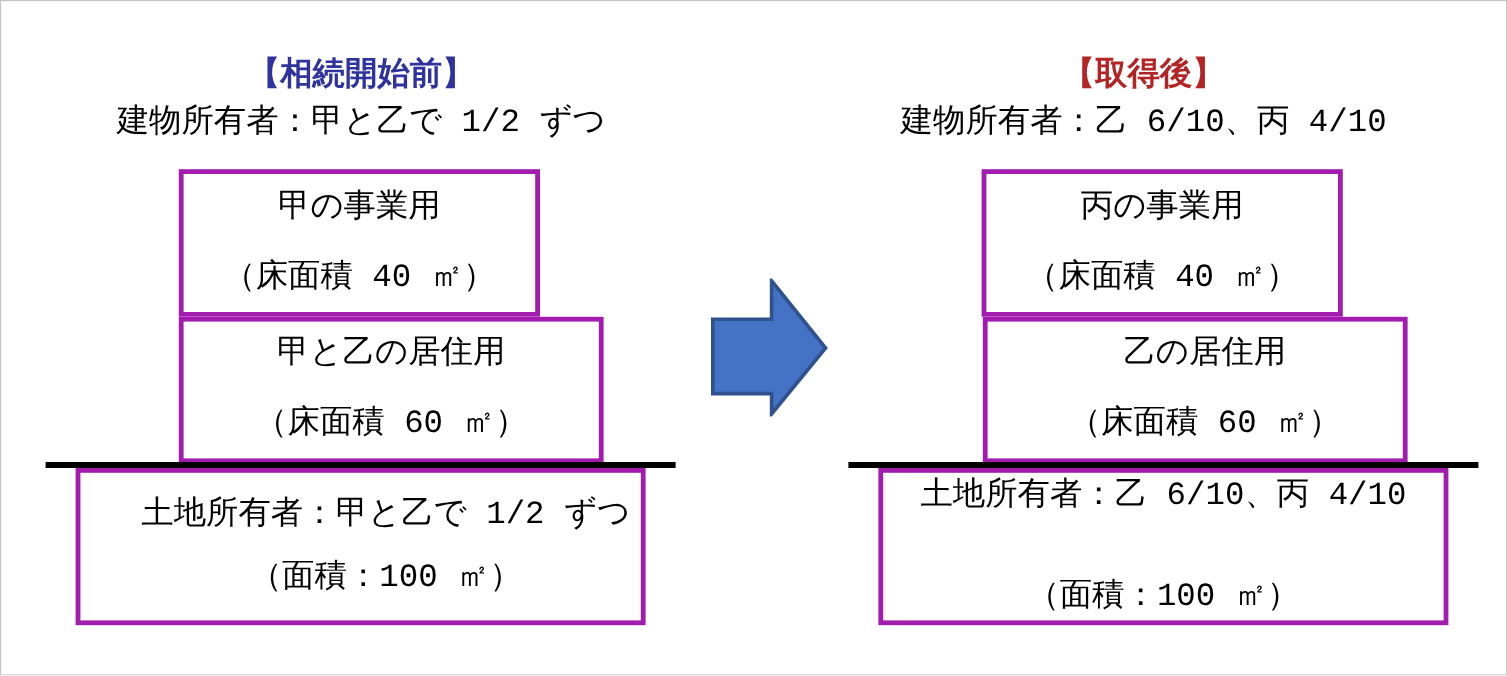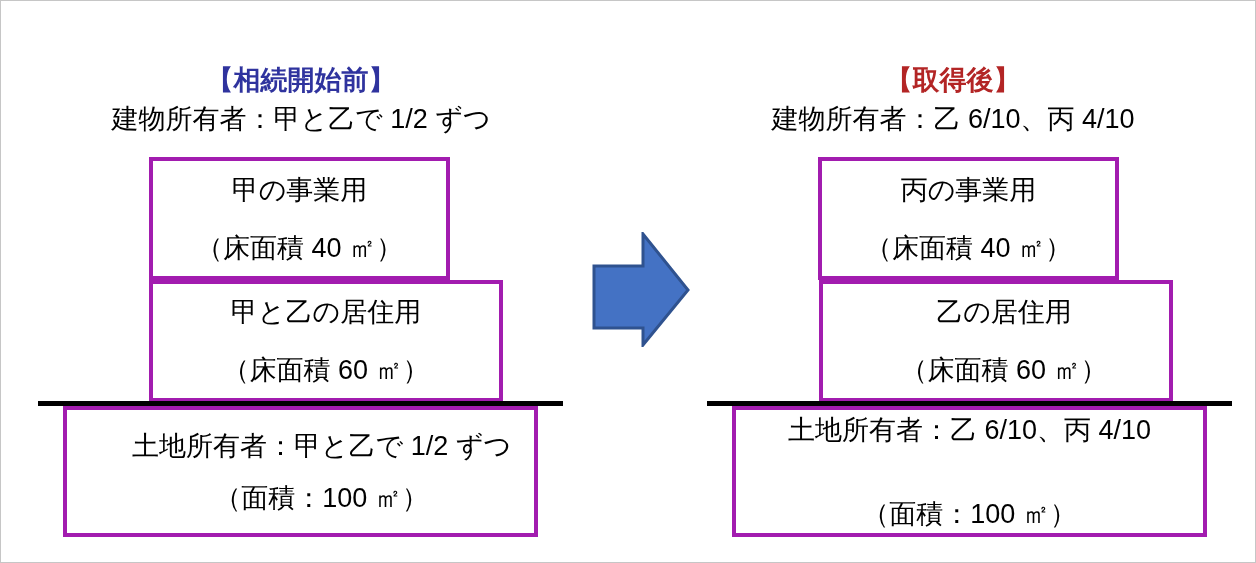--- a/index.html
+++ b/index.html
@@ -12,23 +12,24 @@
     position: relative;
     width: 1256px;
     height: 563px;
     box-sizing: border-box;
     border: 1px solid #c6c6c6;
     background: #ffffff;
     overflow: hidden;
   }
   .panel {
     position: absolute;
-    top: 16px;
+    top: 0;
     width: 628px;
     height: 505px;
+    font-family: Liberation Mono, monospace;
   }
   #panel-before { left: 0; }
   #panel-after  { left: 628px; }
 
   .title {
     position: absolute;
     top: 26px;
     left: 0;
     width: 100%;
     text-align: center;

